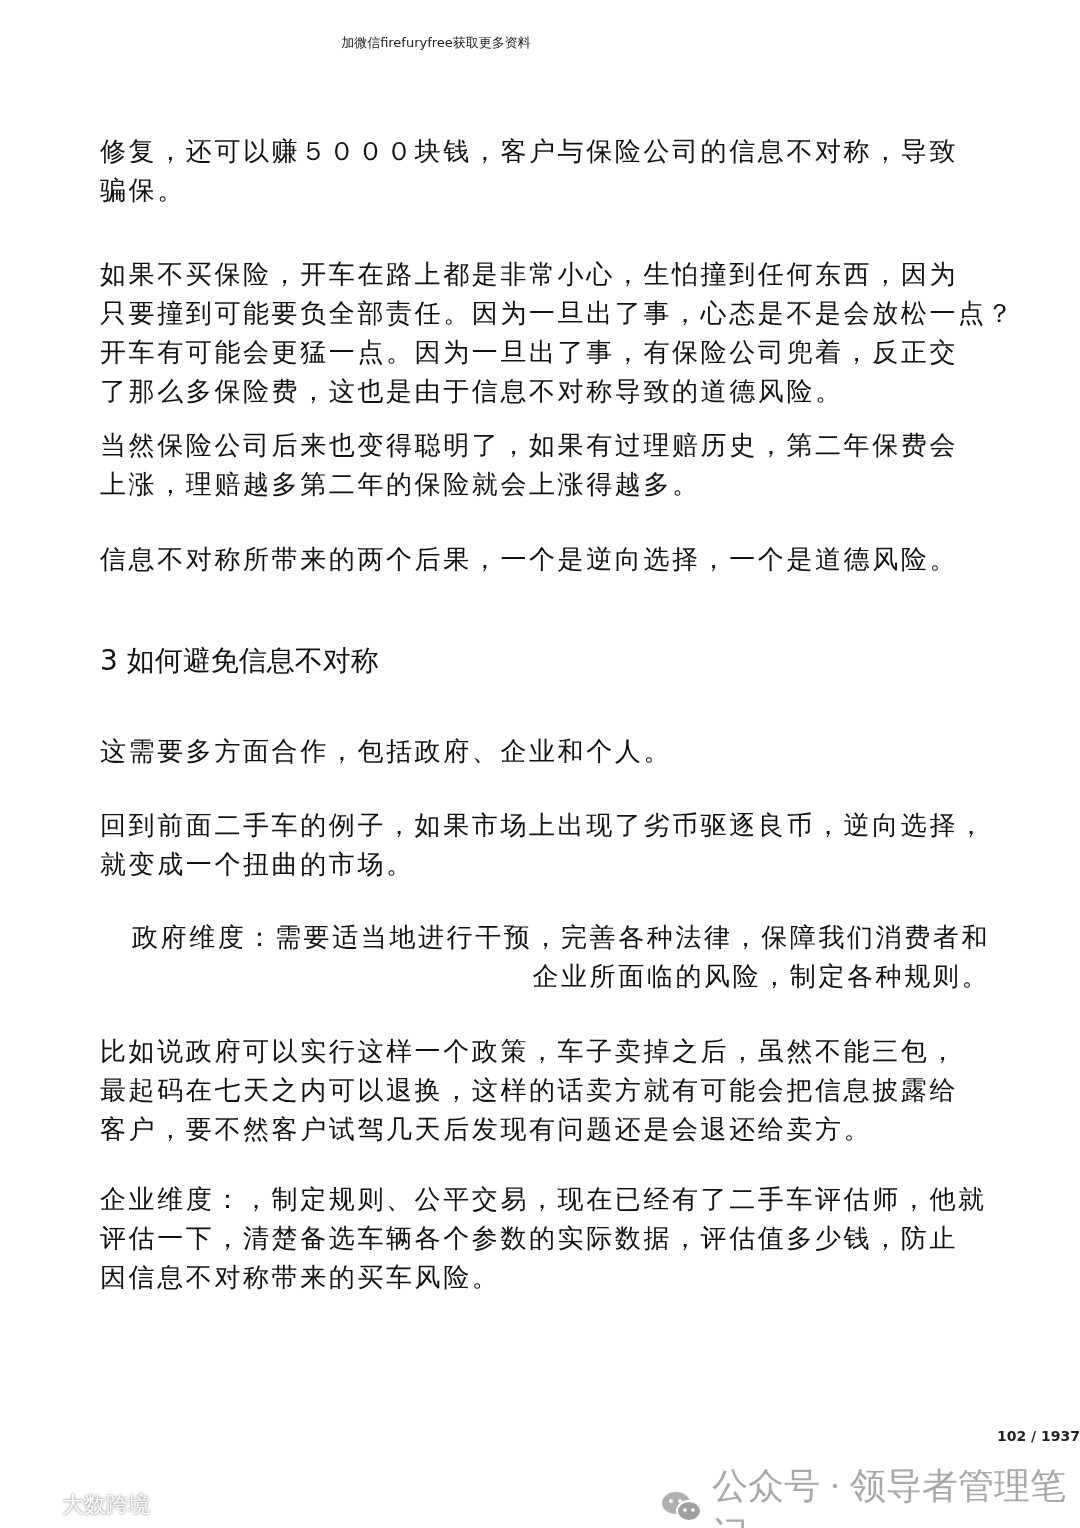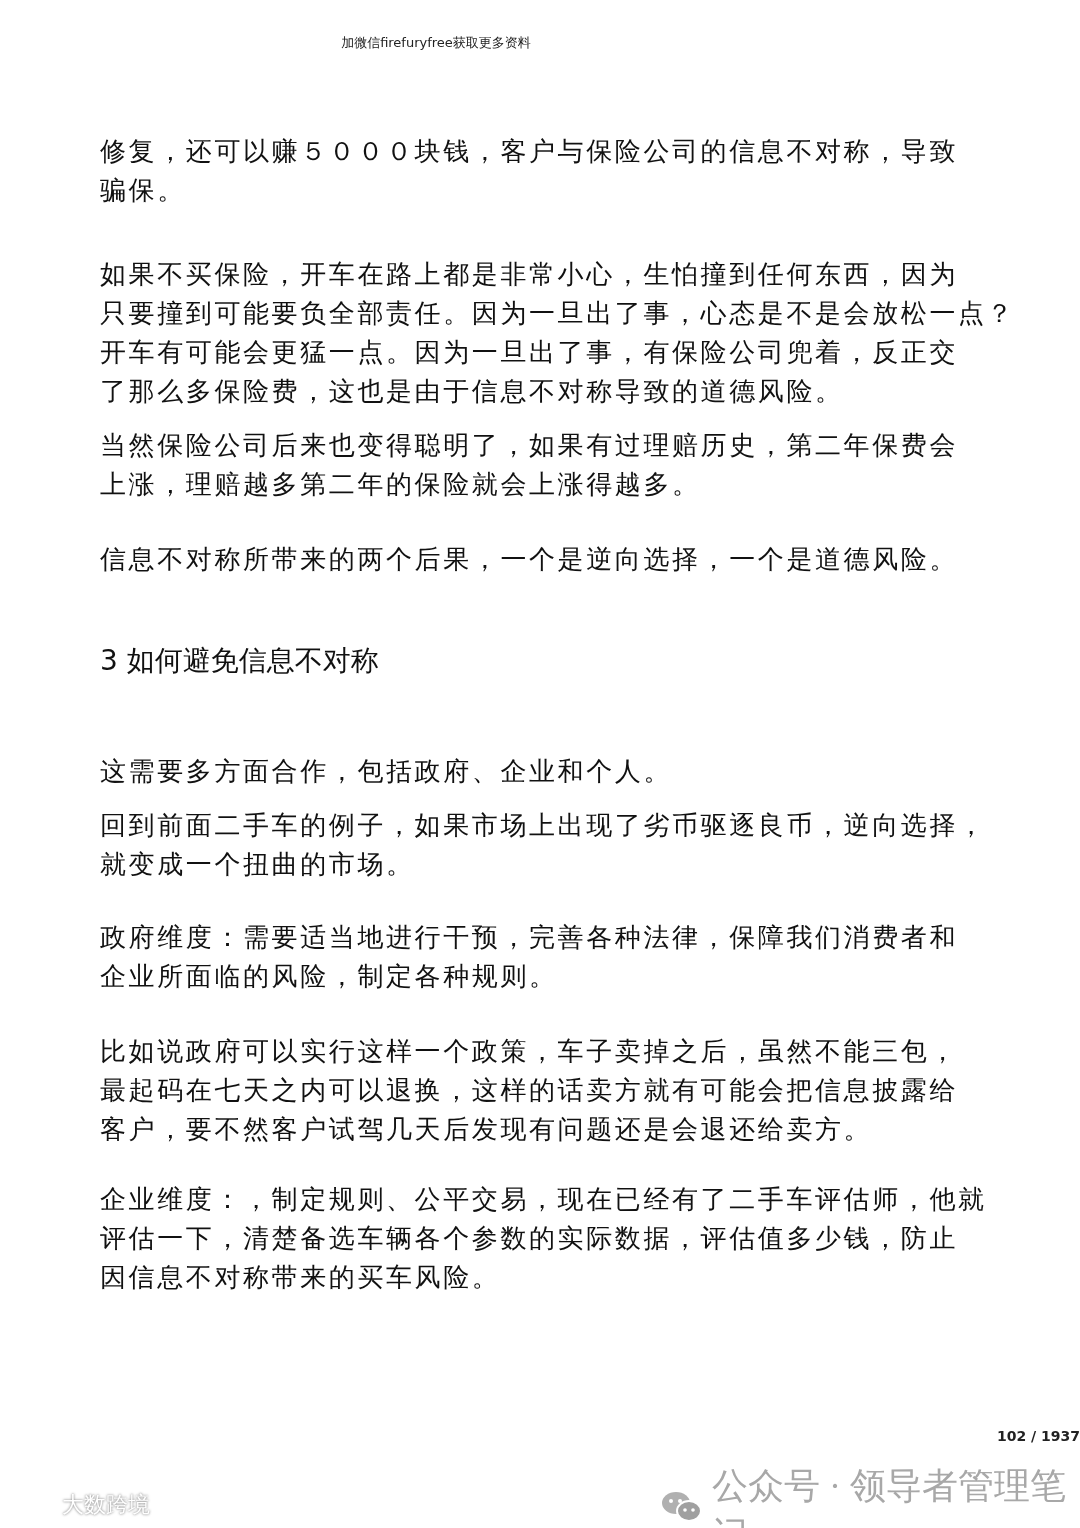--- a/index.html
+++ b/index.html
@@ -41,30 +41,30 @@
   <span>当然保险公司后来也变得聪明了，如果有过理赔历史，第二年保费会</span>
   <span>上涨，理赔越多第二年的保险就会上涨得越多。</span>
 </div>
 
 <div class="para" style="top:540px;">
   <span>信息不对称所带来的两个后果，一个是逆向选择，一个是道德风险。</span>
 </div>
 
 <div class="heading">3 如何避免信息不对称</div>
 
-<div class="para" style="top:752px;">
+<div class="para" style="top:732px;">
   <span>这需要多方面合作，包括政府、企业和个人。</span>
 </div>
 
 <div class="para" style="top:806px;">
   <span>回到前面二手车的例子，如果市场上出现了劣币驱逐良币，逆向选择，</span>
   <span>就变成一个扭曲的市场。</span>
 </div>
 
-<div class="para" style="top:918px;">
+<div class="para" style="top:918px;text-align:right;">
   <span>政府维度：需要适当地进行干预，完善各种法律，保障我们消费者和</span>
   <span>企业所面临的风险，制定各种规则。</span>
 </div>
 
 <div class="para" style="top:1032px;">
   <span>比如说政府可以实行这样一个政策，车子卖掉之后，虽然不能三包，</span>
   <span>最起码在七天之内可以退换，这样的话卖方就有可能会把信息披露给</span>
   <span>客户，要不然客户试驾几天后发现有问题还是会退还给卖方。</span>
 </div>
 

